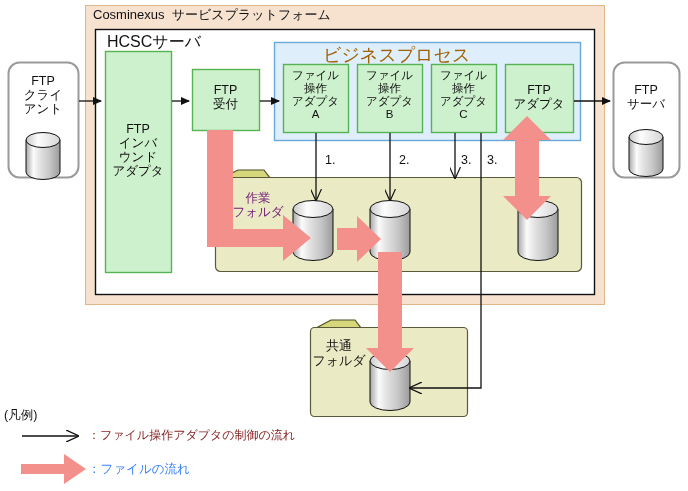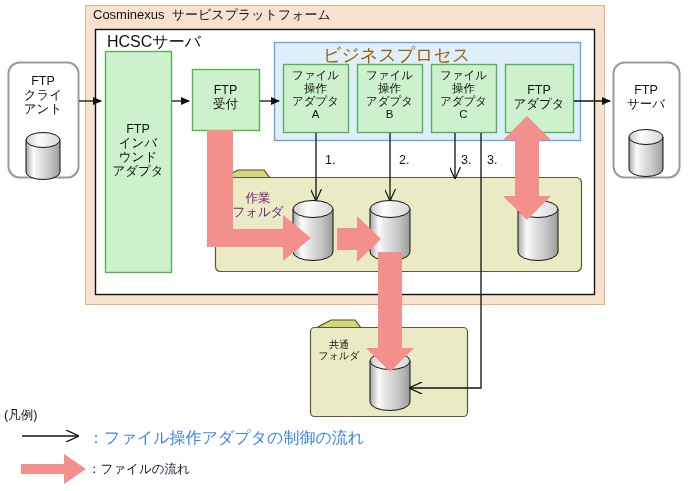--- a/index.html
+++ b/index.html
@@ -162,26 +162,26 @@
   <div class="lbl jp ctr" style="left:283px;top:69px;width:65px;font-size:11.5px;color:#111;">ファイル<br>操作<br>アダプタ<br>A</div>
 
   <div class="lbl jp ctr" style="left:357px;top:69px;width:65px;font-size:11.5px;color:#111;">ファイル<br>操作<br>アダプタ<br>B</div>
 
   <div class="lbl jp ctr" style="left:431px;top:69px;width:65px;font-size:11.5px;color:#111;">ファイル<br>操作<br>アダプタ<br>C</div>
 
   <div class="lbl jp ctr" style="left:505px;top:83px;width:68px;font-size:12.5px;color:#111;">FTP<br>アダプタ</div>
 
   <div class="lbl jp ctr" style="left:225px;top:191px;width:66px;font-size:12.5px;color:#701a75;">作業<br>フォルダ</div>
 
-  <div class="lbl jp ctr" style="left:306px;top:339px;width:66px;font-size:10px;color:#111;">共通<br>フォルダ</div>
+  <div class="lbl jp ctr" style="left:306px;top:339px;width:66px;font-size:13px;color:#111;">共通<br>フォルダ</div>
 
   <div class="lbl" style="left:325px;top:153px;font-size:12.5px;color:#111;">1.</div>
   <div class="lbl" style="left:399px;top:153px;font-size:12.5px;color:#111;">2.</div>
   <div class="lbl" style="left:461px;top:153px;font-size:12.5px;color:#111;">3.</div>
   <div class="lbl" style="left:487px;top:153px;font-size:12.5px;color:#111;">3.</div>
 
   <div class="lbl jp" style="left:4px;top:408px;font-size:12.5px;color:#111;text-align:right;">(凡例)</div>
 
-  <div class="lbl jp" style="left:88px;top:429px;font-size:16px;color:#3b82f6;text-align:center;">：ファイル操作アダプタの制御の流れ</div>
+  <div class="lbl jp" style="left:88px;top:429px;font-size:12px;color:#7f1d1d;text-align:center;">：ファイル操作アダプタの制御の流れ</div>
 
-  <div class="lbl jp" style="left:88px;top:462px;font-size:12.5px;color:#0f172a;">：ファイルの流れ</div>
+  <div class="lbl jp" style="left:88px;top:462px;font-size:12.5px;color:#3b82f6;">：ファイルの流れ</div>
 
 </div>
 
 </body></html>

